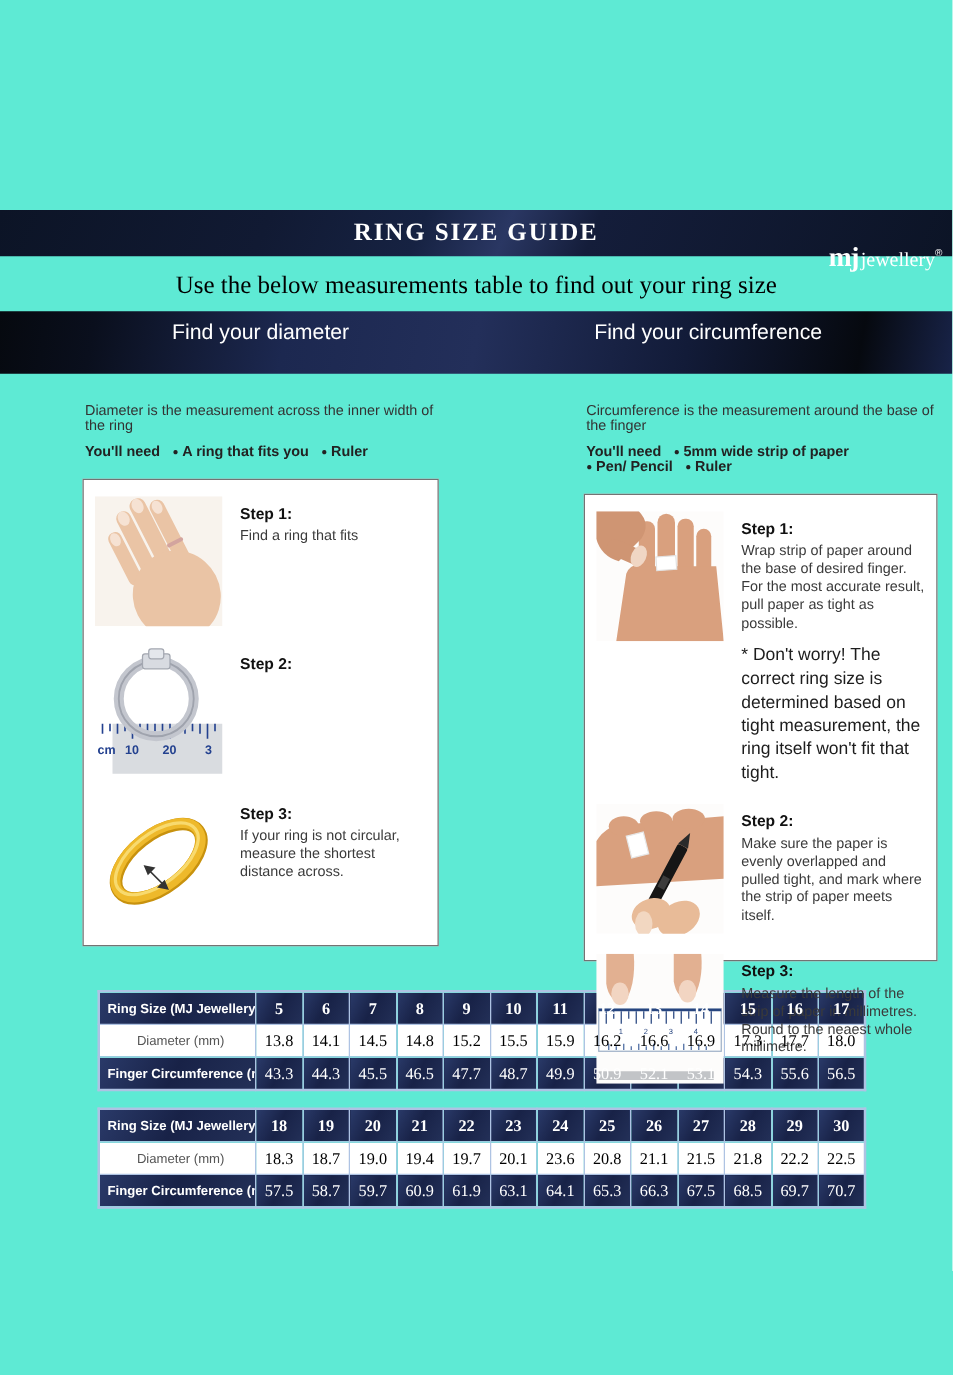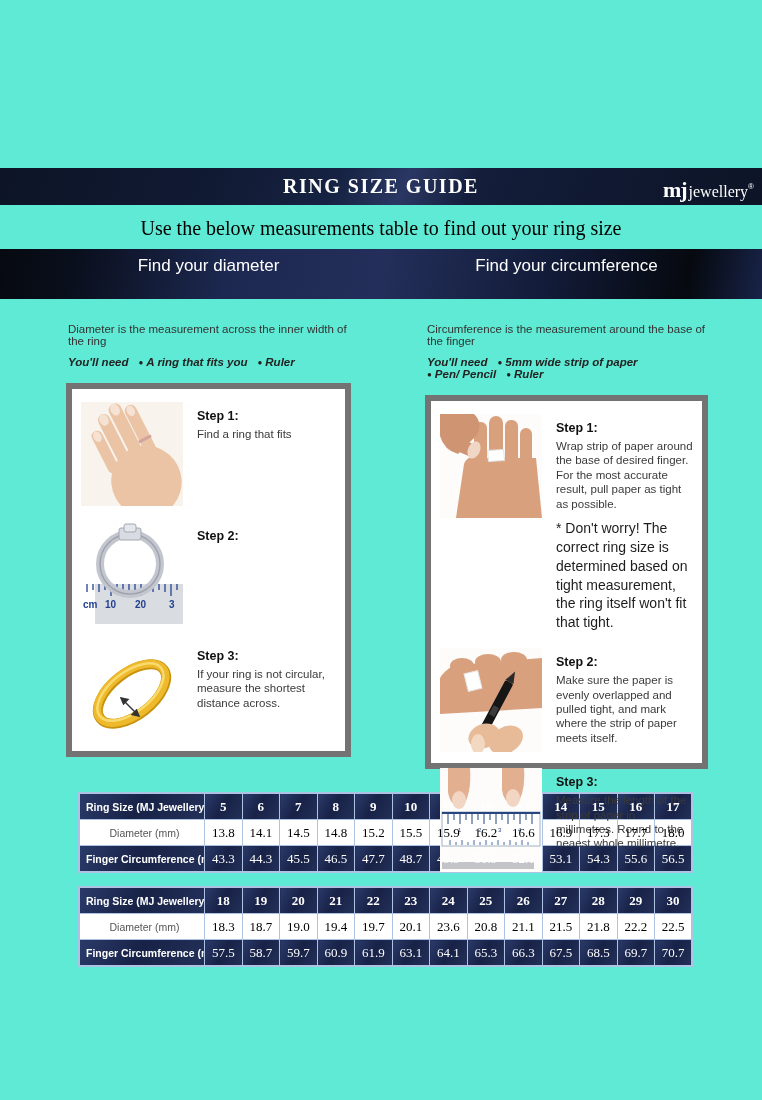--- a/index.html
+++ b/index.html
@@ -5,45 +5,45 @@
   html,body{margin:0;padding:0;background:#fff;}
   .page{width:762px;height:1100px;background:#5eead4;position:relative;overflow:hidden;
         font-family:"Liberation Sans",sans-serif;color:#222;}
   .spacer-top{height:168px;}
 
   
   .header-bar{height:37px;position:relative;
     background:linear-gradient(112deg,#0c1426 0%,#111a33 28%,#162242 44%,#2a3763 53%,#141d3a 62%,#0c1426 100%);}
   .header-title{position:absolute;left:0;right:0;top:0;line-height:37px;text-align:center;
     font-family:"Liberation Serif",serif;font-size:20px;font-weight:600;letter-spacing:1.5px;color:#fff;}
-  .logo{position:absolute;right:8px;top:0;line-height:37px;color:#fff;white-space:nowrap;}
+  .logo{position:absolute;right:8px;top:16px;line-height:37px;color:#fff;white-space:nowrap;}
   .logo-mj{font-family:"Liberation Serif",serif;font-weight:bold;font-size:22px;letter-spacing:-1px;}
   .logo-rest{font-family:"Liberation Serif",serif;font-size:16px;margin-left:2px;}
   .logo-reg{font-size:8px;vertical-align:8px;}
 
   
   .subtitle{height:44px;line-height:46px;text-align:center;color:#000;
     font-family:"Liberation Serif",serif;font-size:20px;}
 
   
   .section-bar{height:50px;position:relative;
     background:linear-gradient(100deg,#06090f 0%,#0a0f1d 10%,#1c2850 30%,#232f5a 50%,#121b38 72%,#06090f 90%,#182348 100%);}
   .bar-title{position:absolute;top:0;line-height:33px;color:#fff;font-size:17px;text-align:center;}
   .bar-title.left{left:66px;width:285px;}
   .bar-title.right{left:425px;width:283px;}
 
   
-  .columns{display:flex;padding:24px 54px 0 66px;gap:74px;box-sizing:border-box;}
+  .columns{display:flex;padding:24px 54px 0 66px;gap:116px;box-sizing:border-box;}
   .col{flex:none;}
   .col.left{width:285px;}
   .col.right{width:283px;}
   .intro{font-size:11.5px;color:#333;margin:0 0 9px 2px;}
-  .needs{font-size:11.5px;color:#222;margin:0 0 15px 2px;font-weight:bold;display:flex;flex-wrap:wrap;gap:0 10px;align-items:baseline;font-style:italic;}
+  .needs{font-size:11.5px;color:#222;margin:0 0 15px 2px;font-weight:bold;display:flex;flex-wrap:wrap;gap:0 10px;align-items:baseline;}
   .bullet{font-size:8px;vertical-align:1px;margin-right:3px;}
-  .steps-box{border:6px solid #737373;background:#fff;height:374px;box-sizing:border-box;
+  .steps-box{border:1px solid #737373;background:#fff;height:374px;box-sizing:border-box;
     padding:13px 9px;display:flex;flex-direction:column;gap:16px;}
   .step{display:flex;gap:14px;}
   .step-img{width:102px;height:104px;flex:none;text-align:center;}
   .step-img svg{display:block;width:102px;height:104px;}
   .step-text{padding-top:7px;min-width:0;}
   .step-title{font-weight:bold;font-size:12.5px;margin-bottom:4px;color:#111;}
   .step-body{font-size:11.5px;color:#3a3a3a;line-height:1.25;}
   .step-note{font-size:14px;color:#1d1d1d;margin-top:8px;line-height:1.35;}
 
   

